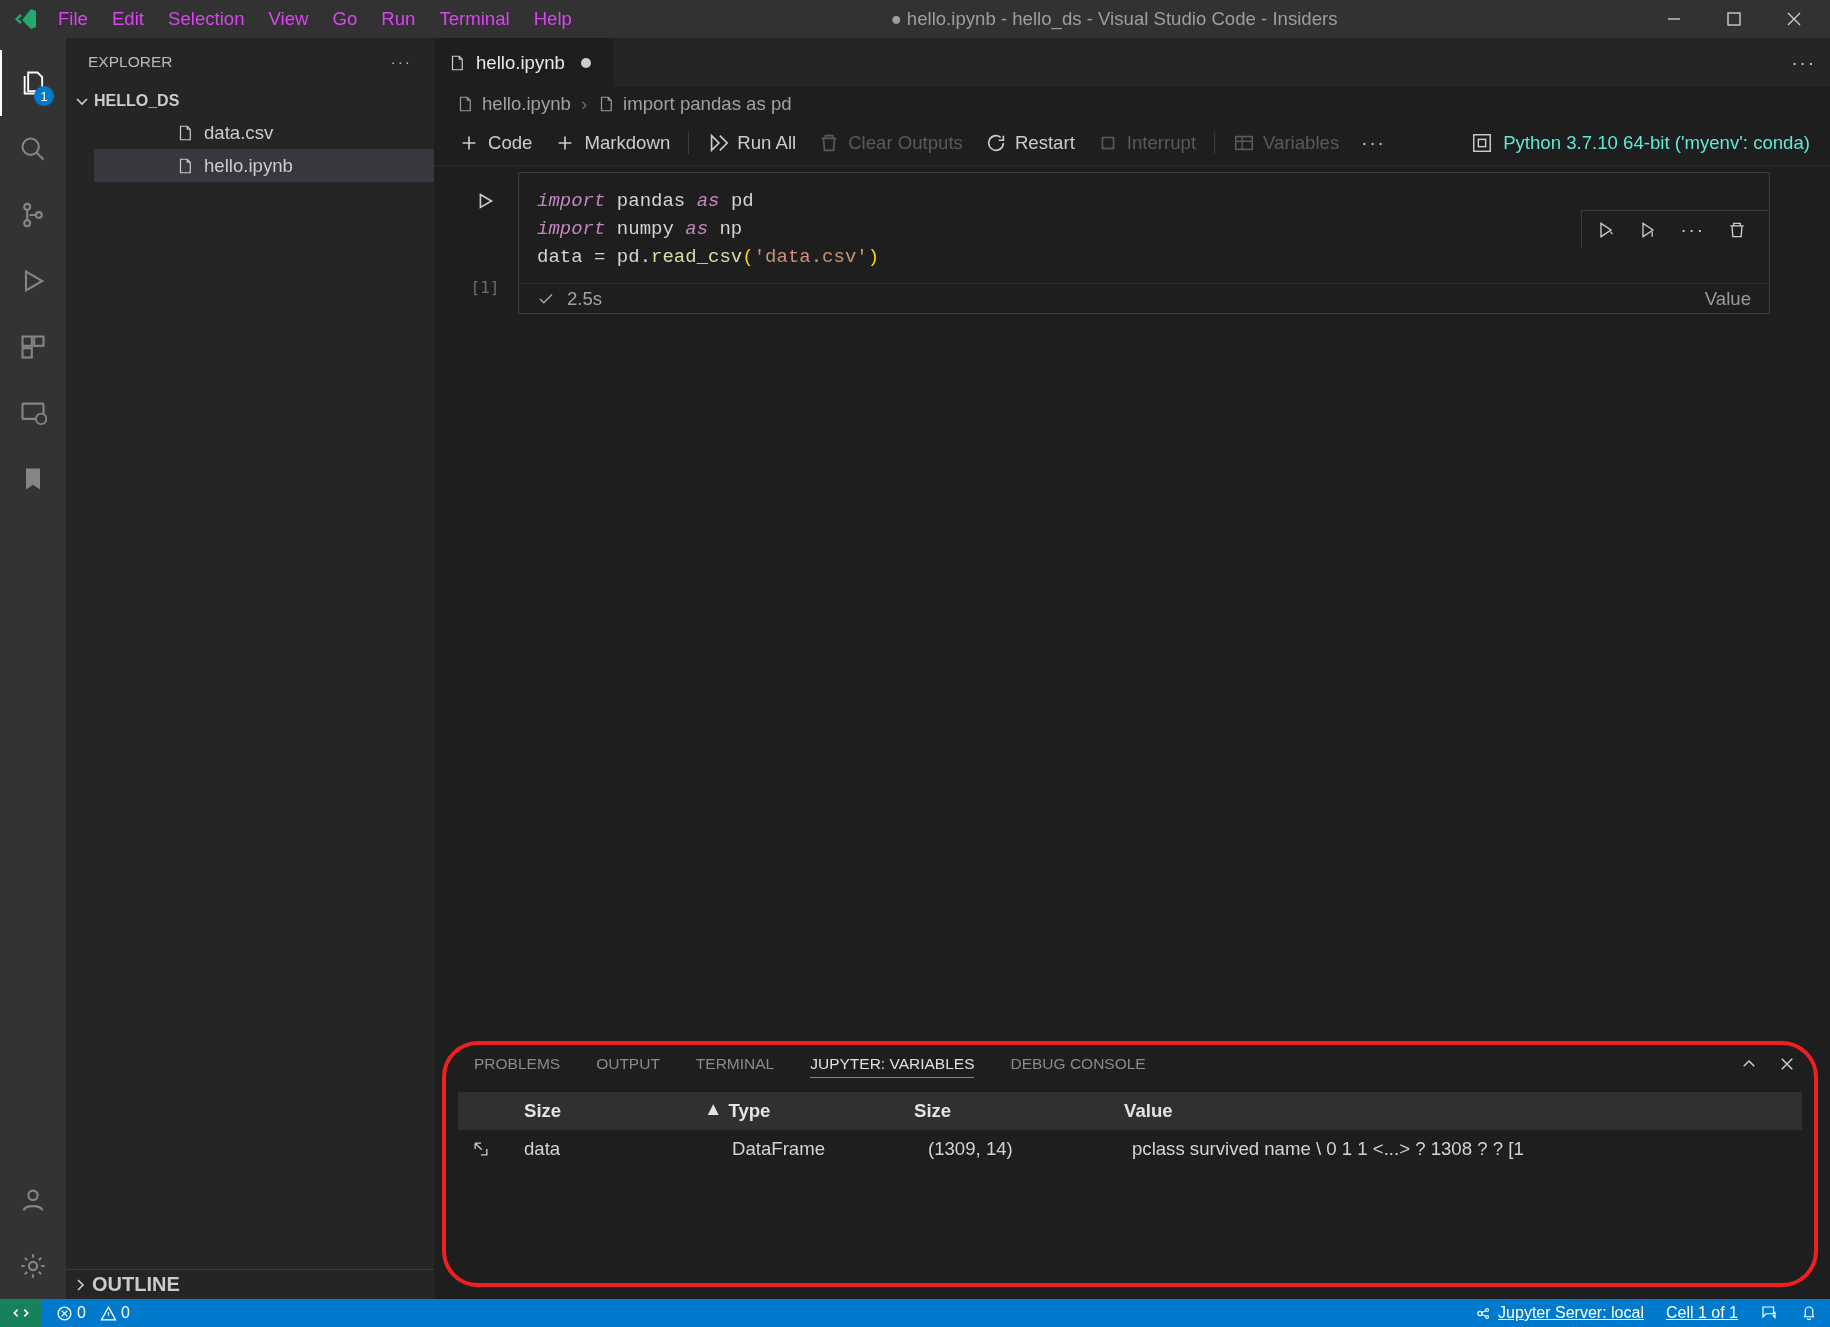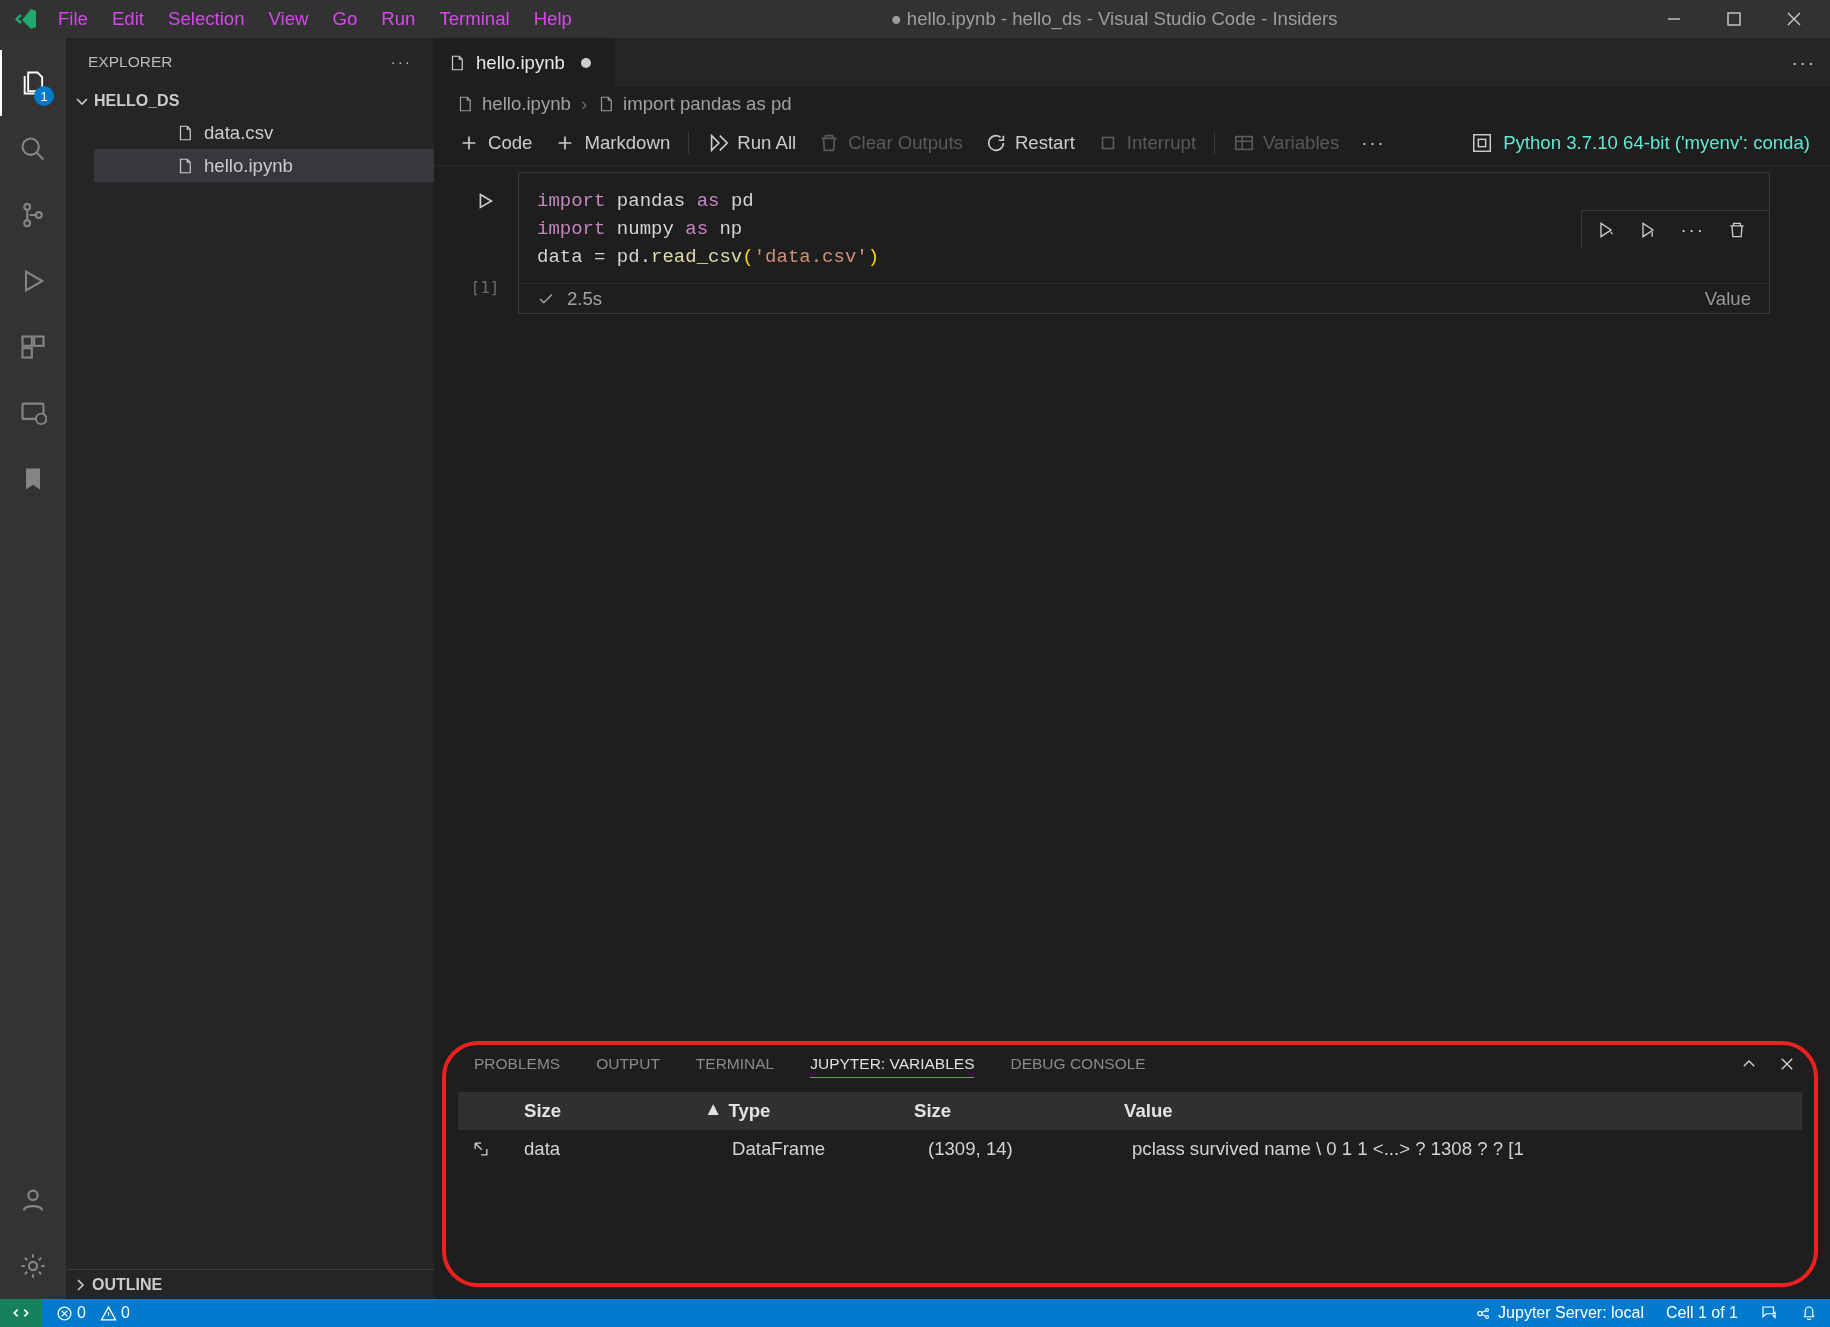--- a/index.html
+++ b/index.html
@@ -55,21 +55,21 @@
 .sidebar-section-hdr {
   height: 30px; display: flex; align-items: center;
   padding-left: 8px; color: #cccccc; font-weight: 600; font-size: 16px;
 }
 .chevron { margin-right: 4px; }
 .file-list { padding-left: 28px; }
 .file-row { height: 33px; display: flex; align-items: center; gap: 10px; padding-left: 82px; color: #cccccc; }
 .file-row.active { background: #37373d; }
 .outline-sect {
   height: 30px; display: flex; align-items: center; padding-left: 6px;
-  border-top: 1px solid #3c3c3c; color: #cccccc; font-weight: 600; font-size: 16px;
+  border-top: 1px solid #3c3c3c; color: #cccccc; font-weight: 600; font-size: 20px;
   margin-top: auto;
 }
 
 .editor-area { flex: 1; background: #1e1e1e; display: flex; flex-direction: column; position: relative; }
 .tabs-row { height: 49px; background: #252526; display: flex; align-items: stretch; }
 .tab {
   min-width: 180px; background: #1e1e1e; display: flex; align-items: center;
   padding: 0 14px; gap: 10px; color: #e8e8e8;
 }
 .tab .dirty { width: 10px; height: 10px; border-radius: 50%; background: #cccccc; margin-left: 6px; }
@@ -93,21 +93,21 @@
   height: 38px; align-items: center; color: #cccccc;
   border: 1px solid #3a3a3a; border-bottom: none;
   position: absolute; right: 60px; top: 172px; background: #1e1e1e;
   padding-left: 14px;
 }
 
 .cell-wrap { display: flex; padding: 6px 60px 0 18px; }
 .cell-gutter { width: 66px; display: flex; flex-direction: column; align-items: center; padding-top: 18px; color: #cccccc; }
 .cell-body { flex: 1; border: 1px solid #3a3a3a; background: #1e1e1e; }
 .code { font-family: Consolas, "Courier New", monospace; font-size: 19px; line-height: 28px; padding: 14px 18px 12px; }
-.kw { color: #c586c0; }
+.kw { color: #c586c0; font-style: italic; }
 .id { color: #d4d4d4; }
 .fn { color: #dcdcaa; }
 .str { color: #ce9178; }
 .paren { color: #ffd700; }
 .eq { color: #d4d4d4; }
 .cell-status { display: flex; align-items: center; gap: 12px; height: 30px; border-top: 1px solid #2d2d2d; padding: 0 18px; color: #a3a3a3; }
 .cell-status .py { margin-left: auto; color: #9a9a9a; }
 .exec-count { color: #6c6c6c; font-family: Consolas, monospace; font-size: 16px; margin-top: 66px; }
 
 
@@ -133,21 +133,21 @@
   grid-template-columns: 46px 200px 210px 210px 1fr;
   align-items: center; height: 38px; color: #d4d4d4;
 }
 .sort-tri { display:inline-block; transform: translateY(-2px); margin-right: 6px; }
 
 .statusbar {
   height: 28px; background: #007acc; color: #fff; display: flex; align-items: center;
   font-size: 16px;
 }
 .statusbar .left { display: flex; align-items: center; gap: 14px; padding-left: 0; }
-.statusbar .right { margin-left: auto; display: flex; align-items: center; gap: 22px; padding-right: 12px; }
+.statusbar .right { margin-left: auto; display: flex; align-items: center; gap: 22px; padding-right: 12px; text-decoration: underline; }
 .remote-ind { background: #16825d; width: 42px; height: 28px; display: flex; align-items: center; justify-content: center; }
 svg { display: block; }
 .icon-s { width: 22px; height: 22px; }
 .icon-m { width: 28px; height: 28px; }
 </style>
 </head>
 <body>
 
 <div class="titlebar">
   <div class="vscode-logo">

